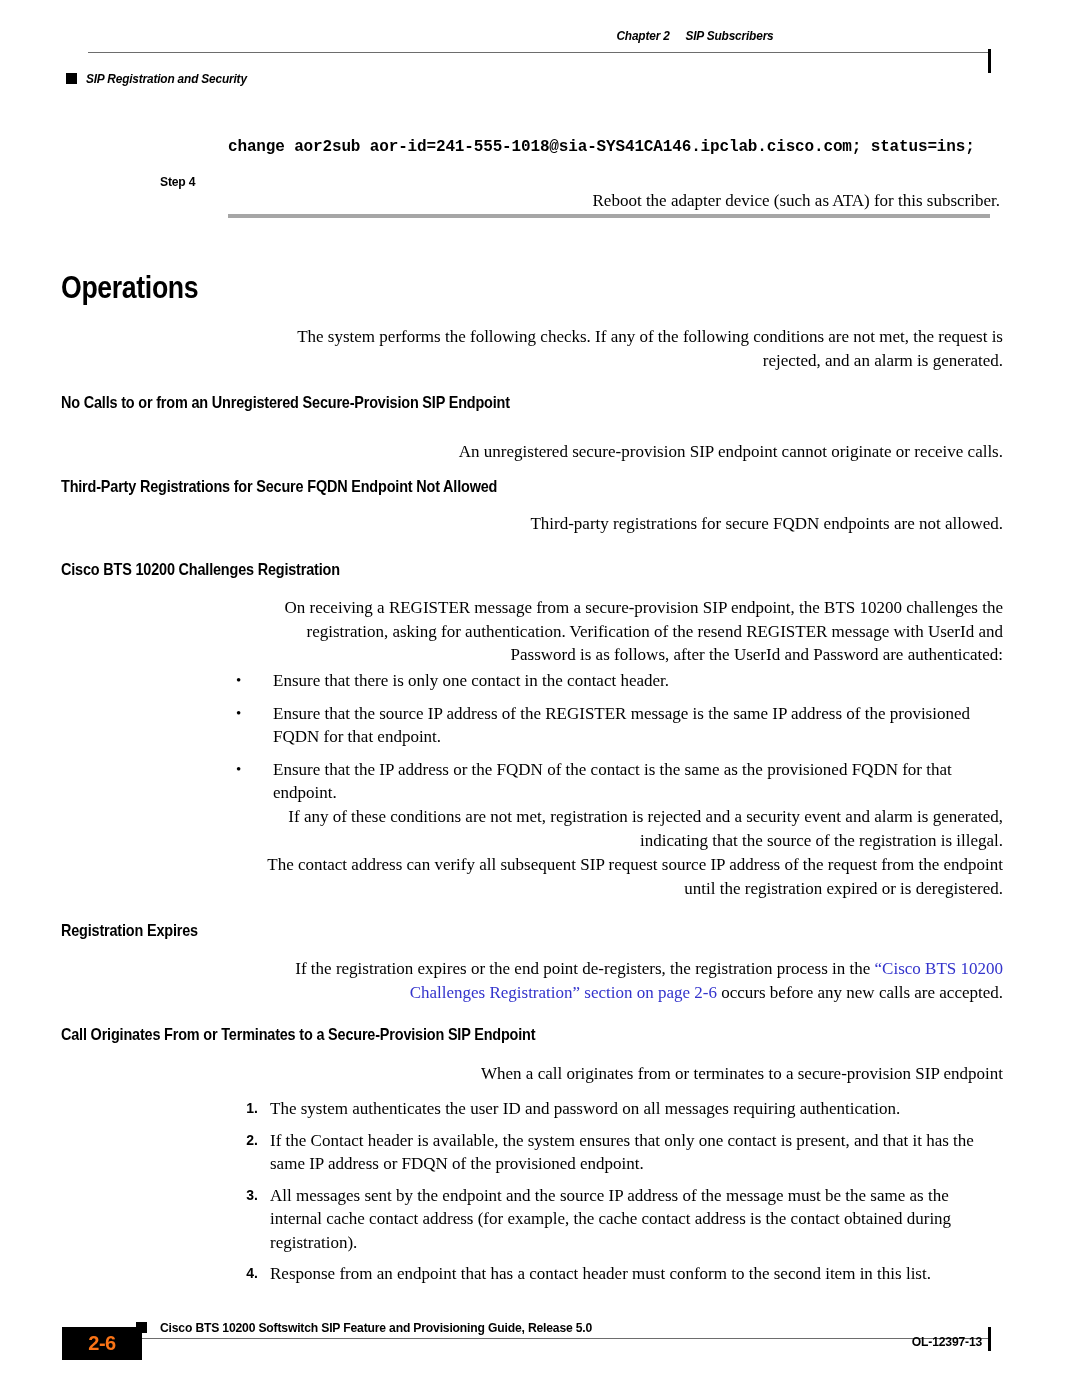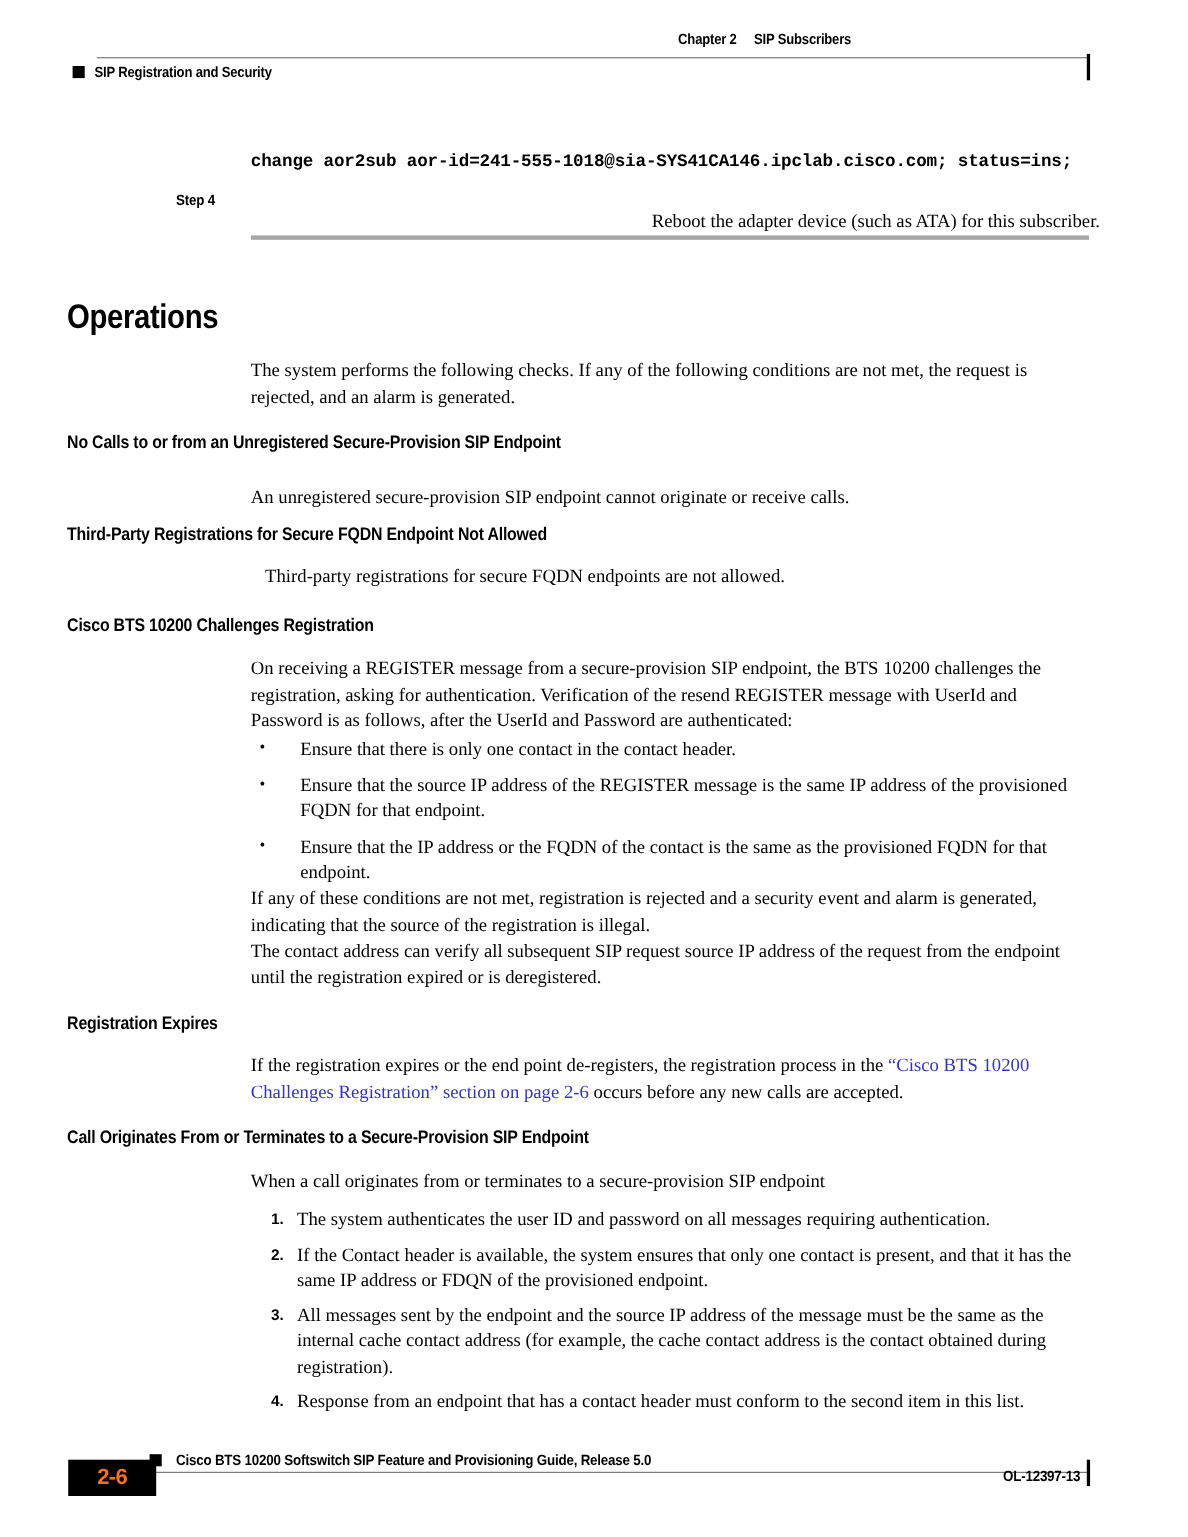--- a/index.html
+++ b/index.html
@@ -23,20 +23,21 @@
     height: 1397px;
   }
 
   
   .header {
     position: absolute;
     left: 0;
     top: 28px;
     width: 864px;
     height: 52px;
+    font-style: italic;
   }
   .header-right {
     position: absolute;
     right: 90px;
     top: 0px;
     font-family: "Liberation Sans", sans-serif;
     font-weight: bold;
     font-size: 13.5px;
     letter-spacing: -0.2px;
     white-space: nowrap;
@@ -58,21 +59,21 @@
     position: absolute;
     left: 988px;
     top: 21px;
     width: 3px;
     height: 24px;
     background: #000;
   }
   .header-left {
     position: absolute;
     left: 66px;
-    top: 30px;
+    top: 43px;
     display: flex;
     align-items: center;
     gap: 9px;
   }
   .blk-square {
     width: 11px;
     height: 11px;
     background: #000;
     display: inline-block;
   }
@@ -146,26 +147,26 @@
     font-family: "Liberation Sans", sans-serif;
     font-weight: bold;
     font-size: 31px;
     letter-spacing: -0.4px;
     transform: scaleX(0.86);
     transform-origin: left top;
   }
 
   p.para {
     position: absolute;
-    left: 228px;
+    left: 241px;
     width: 762px;
     margin: 0;
     font-size: 17px;
     line-height: 23.5px;
-    text-align: left;
+    text-align: right;
   }
 
   h2.sub {
     position: absolute;
     left: 61px;
     width: 930px;
     margin: 0;
     font-family: "Liberation Sans", sans-serif;
     font-weight: bold;
     font-size: 16.5px;
@@ -309,21 +310,21 @@
     <div class="section-rule"></div>
 
     <h1 class="op-title">Operations</h1>
 
     <p class="para" style="top:325px;">The system performs the following checks. If any of the following conditions are not met, the request is rejected, and an alarm is generated.</p>
 
     <h2 class="sub" style="top:393px;">No Calls to or from an Unregistered Secure-Provision SIP Endpoint</h2>
     <p class="para" style="top:428px;margin-top:12px;">An unregistered secure-provision SIP endpoint cannot originate or receive calls.</p>
 
     <h2 class="sub" style="top:477px;">Third-Party Registrations for Secure FQDN Endpoint Not Allowed</h2>
-    <p class="para" style="top:512px;margin-left:13px;">Third-party registrations for secure FQDN endpoints are not allowed.</p>
+    <p class="para" style="top:512px;">Third-party registrations for secure FQDN endpoints are not allowed.</p>
 
     <h2 class="sub" style="top:560px;">Cisco BTS 10200 Challenges Registration</h2>
     <p class="para" style="top:596px;">On receiving a REGISTER message from a secure-provision SIP endpoint, the BTS 10200 challenges the registration, asking for authentication. Verification of the resend REGISTER message with UserId and Password is as follows, after the UserId and Password are authenticated:</p>
 
     <ul class="bullets" style="top:669px;">
       <li><span class="marker">•</span><span>Ensure that there is only one contact in the contact header.</span></li>
       <li><span class="marker">•</span><span>Ensure that the source IP address of the REGISTER message is the same IP address of the provisioned FQDN for that endpoint.</span></li>
       <li><span class="marker">•</span><span>Ensure that the IP address or the FQDN of the contact is the same as the provisioned FQDN for that endpoint.</span></li>
     </ul>
 

